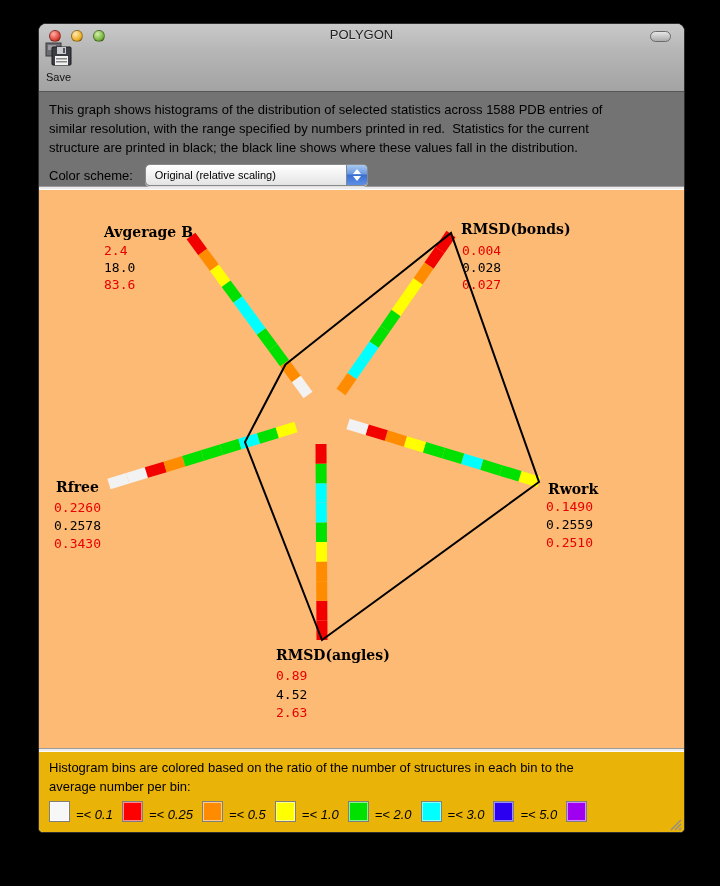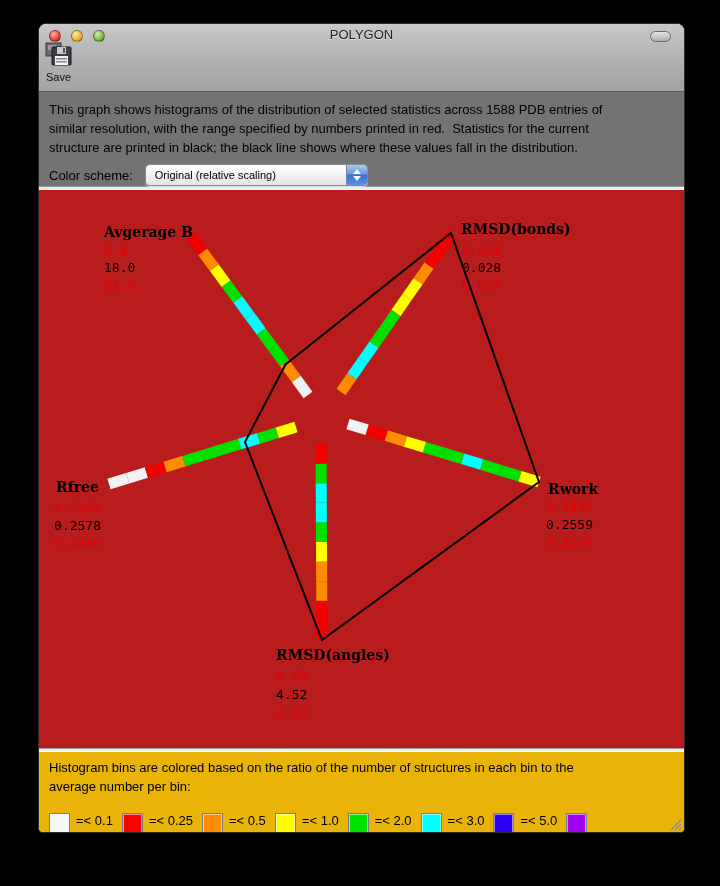--- a/index.html
+++ b/index.html
@@ -34,29 +34,29 @@
          box-shadow:0 1px 0 rgba(255,255,255,.7);}
   .popup-value{color:#000;}
   .popup-stepper{position:absolute;right:0;top:0;bottom:0;width:20px;border-radius:0 4px 4px 0;
          background:linear-gradient(#a8c8f0 0%,#6899e0 45%,#3a6fd0 50%,#5e8fe6 100%);
          border-left:1px solid #7a8aa0;display:flex;flex-direction:column;align-items:center;justify-content:center;gap:2px;}
   .arr{width:0;height:0;border-left:4px solid transparent;border-right:4px solid transparent;}
   .arr.up{border-bottom:5px solid #fff;}
   .arr.down{border-top:5px solid #fff;}
   .separator{height:2px;border-top:1px solid #9b9b9b;border-bottom:1px solid #fbfbfb;background:transparent;}
   
-  .plot-panel{height:558px;background:#b91c1c;position:relative;}
+  .plot-panel{height:558px;background:#fdba74;position:relative;}
   .ax-title{font-family:"DejaVu Serif",serif;font-weight:bold;font-size:14px;fill:#000;}
   .ax-val{font-family:"DejaVu Sans Mono",monospace;font-size:13px;}
   .val-red{fill:#e80000;}
   .val-black{fill:#000;}
   
   .footer-panel{background:#eab308;padding:6px 10px 0 10px;position:relative;height:81px;box-sizing:border-box;}
   .footer-text{margin:0;font-size:13px;line-height:19px;color:#000;white-space:pre-wrap;}
-  .legend-row{display:flex;align-items:flex-start;margin-top:17px;}
+  .legend-row{display:flex;align-items:flex-end;margin-top:5px;font-style:italic;}
   .swatch{width:21px;height:21px;border:1px solid #7e7e7e;box-sizing:border-box;display:inline-block;
           box-shadow:inset 0 0 0 1px rgba(255,255,255,.55);}
   .legend-label{font-size:13px;color:#000;margin:0 9px 0 6px;white-space:nowrap;}
   .resize-grip{position:absolute;right:2px;bottom:2px;width:14px;height:14px;}
 </style>
 </head>
 <body>
 
 <div class="window">
   <div class="chrome">

